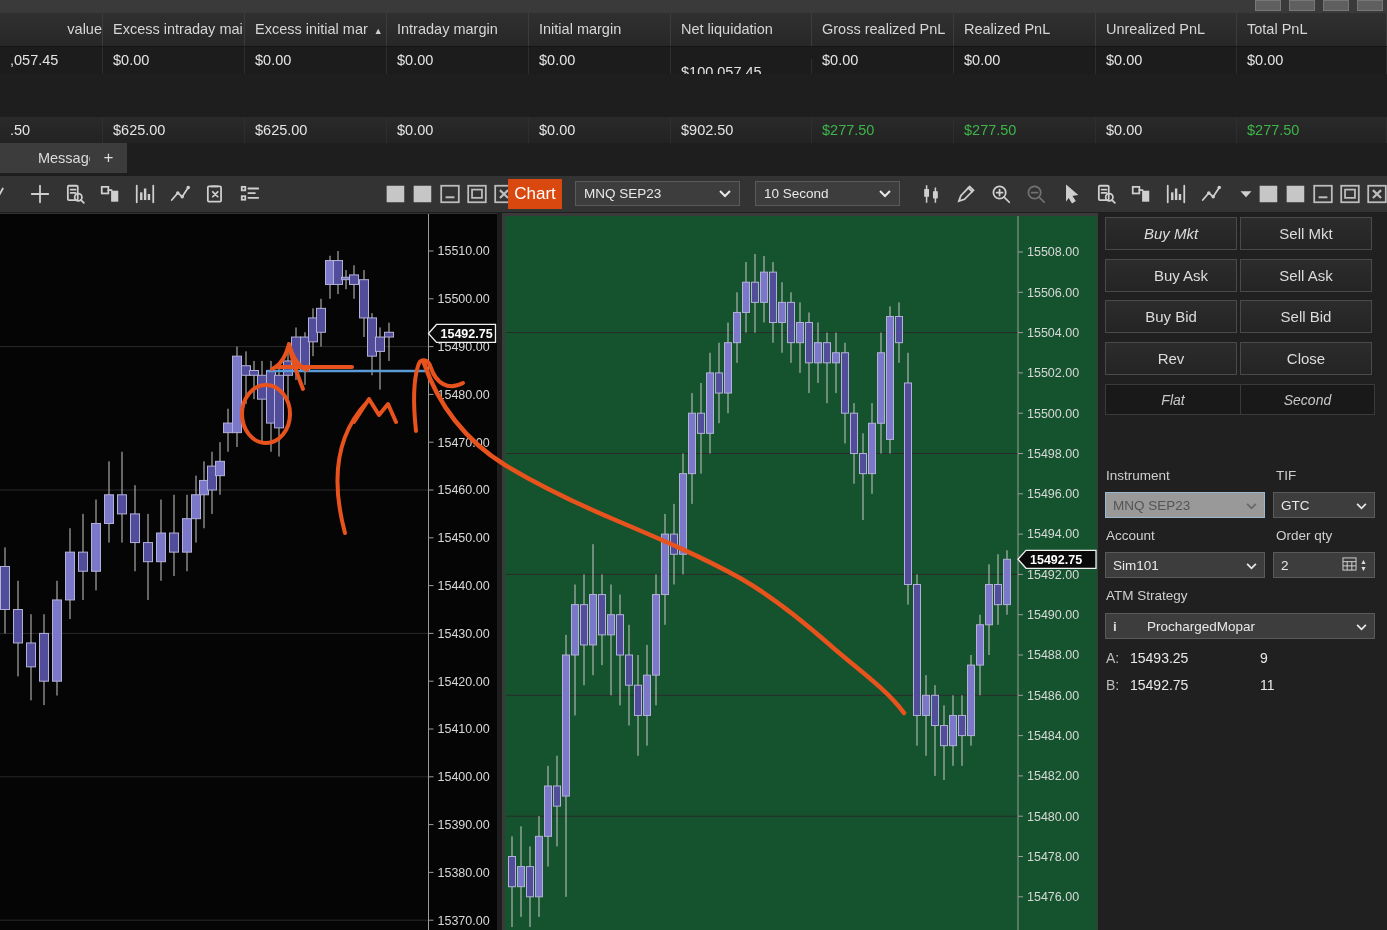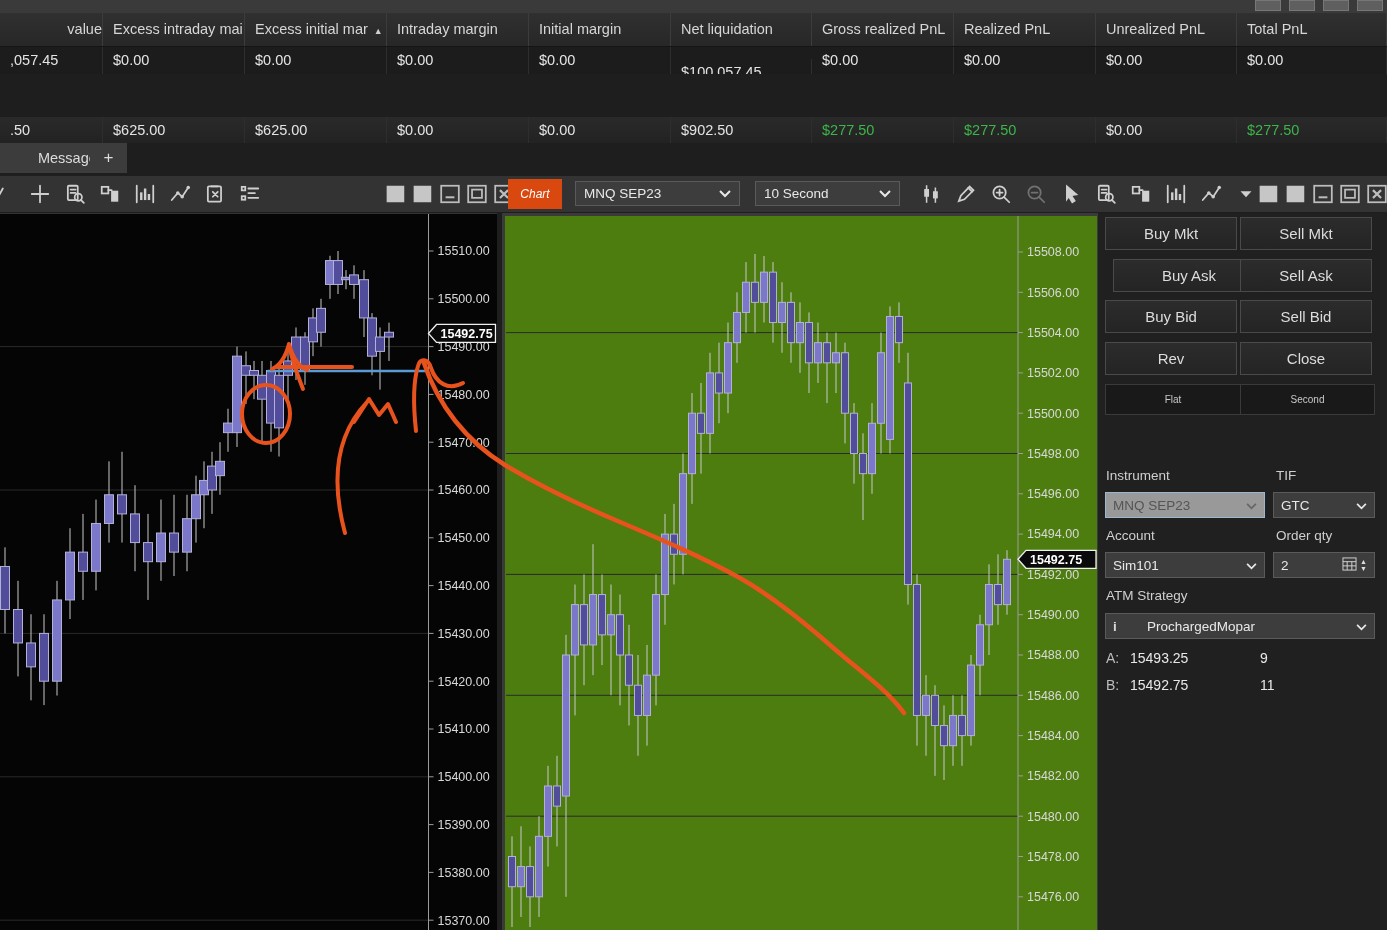--- a/index.html
+++ b/index.html
@@ -24,37 +24,37 @@
   .messages-row{position:absolute;left:0;top:143px;width:1387px;height:31px;background:#1e1e1e;}
   .mtab{position:absolute;top:0;height:30px;background:#3c3c3c;color:#dcdcdc;font-size:14.5px;
         display:flex;align-items:center;justify-content:center;}
   
   .toolbar{position:absolute;left:0;top:176px;width:1387px;height:36px;background:#333;}
   .tb-icons{position:absolute;top:0;height:36px;display:flex;align-items:center;gap:13px;}
   .icon{width:22px;height:22px;display:inline-block;cursor:pointer;}
   .icon.dim{opacity:.4;}
   .winbtns{position:absolute;top:0;height:36px;display:flex;align-items:center;gap:5px;}
   .chart-tab{position:absolute;left:508px;top:3px;width:54px;height:30px;background:#d9480f;color:#fff;
-      font-size:12px;display:flex;align-items:center;justify-content:center;font-style:italic;}
+      font-size:17px;display:flex;align-items:center;justify-content:center;}
   .dd{position:absolute;top:5px;height:25px;background:#3d3d3d;border:1px solid #5a5a5a;box-sizing:border-box;
       display:flex;align-items:center;font-size:13.5px;color:#e8e8e8;padding:0 8px;}
   .dd .chev{margin-left:auto;}
   
   .chartsvg{position:absolute;top:213px;background:#050505;}
-  #right-frame{position:absolute;left:502px;top:213px;width:595px;height:717px;background:#4d7c0f;
+  #right-frame{position:absolute;left:502px;top:213px;width:595px;height:717px;background:#14532d;
       border-left:3px solid #3a3a3a;border-top:3px solid #3a3a3a;box-sizing:border-box;text-decoration:underline;}
   #overlay{position:absolute;left:0;top:213px;pointer-events:none;}
   
   .dom{position:absolute;left:1097px;top:213px;width:290px;height:717px;background:#202020;
        border-left:1px solid #3a3a3a;box-sizing:border-box;}
   .obtn{position:absolute;width:132px;height:33px;background:linear-gradient(#2c2c2c,#242424);
        border:1px solid #4a4a4a;box-sizing:border-box;color:#dcdcdc;font-size:15px;
        display:flex;align-items:center;justify-content:center;cursor:pointer;}
   .fe{position:absolute;height:31px;background:#191919;border:1px solid #3a3a3a;box-sizing:border-box;
-       color:#c8c8c8;font-size:10px;display:flex;align-items:center;justify-content:center;cursor:pointer;}
+       color:#c8c8c8;font-size:14px;display:flex;align-items:center;justify-content:center;cursor:pointer;font-style:italic;}
   .flabel{position:absolute;font-size:13.5px;color:#cfcfcf;}
   .fsel{position:absolute;height:26px;background:#3d3d3d;border:1px solid #5a5a5a;box-sizing:border-box;
        display:flex;align-items:center;font-size:13.5px;color:#e8e8e8;padding:0 7px;}
   .fsel.disabled{background:#999;border:1px solid #9cb8d0;color:#555;}
   .fsel .chev{margin-left:auto;}
   .abrow{position:absolute;font-size:14px;color:#e8e8e8;display:flex;}
   .abrow .lab{color:#bdbdbd;width:24px;}
   .abrow .pr{width:130px;}
   .stepper{margin-left:3px;display:flex;flex-direction:column;font-size:7px;line-height:7px;color:#ddd;}
 </style>
@@ -553,23 +553,23 @@
       <path d="M277,154 L352,154" stroke="#e8531d" stroke-width="4" fill="none" stroke-linecap="round" stroke-linejoin="round"></path>
       <ellipse cx="266" cy="201" rx="24" ry="29" stroke="#e8531d" stroke-width="4" fill="none" stroke-linecap="round"></ellipse>
       <path d="M303,176 C296,158 291,144 289,131 C285,146 279,153 272,156 M289,131 C293,146 300,154 307,157" stroke="#e8531d" stroke-width="4" fill="none" stroke-linecap="round" stroke-linejoin="round"></path>
       <path d="M345,320 C331,268 336,222 367,189 M354,209 L369,186 L379,202 L388,191 L396,209" stroke="#e8531d" stroke-width="4" fill="none" stroke-linecap="round" stroke-linejoin="round"></path>
       <path d="M416,218 C413,190 414,166 418,153 C420,145 428,145 431,155 C436,170 448,178 463,170" stroke="#e8531d" stroke-width="4" fill="none" stroke-linecap="round" stroke-linejoin="round"></path>
       <path d="M424,150 C438,192 466,228 505,252 C545,276 582,293 620,309 C660,326 700,343 740,365 C775,385 806,411 830,432 C852,452 886,475 904,500" stroke="#e8531d" stroke-width="4.5" fill="none" stroke-linecap="round" stroke-linejoin="round"></path>
     </svg>
 
   <div class="dom">
     <div id="order-buttons">
-        <div class="obtn" style="left: 7px; top: 4px;">Buy Mkt</div>
+        <div class="obtn" style="left: 7px; top: 4px; font-style: italic;">Buy Mkt</div>
         <div class="obtn" style="left: 142px; top: 4px;">Sell Mkt</div>
-        <div class="obtn" style="left: 15px; top: 45.5px; padding-left: 20px;">Buy Ask</div>
+        <div class="obtn" style="left: 7px; top: 45.5px; padding-left: 20px;">Buy Ask</div>
         <div class="obtn" style="left: 142px; top: 45.5px;">Sell Ask</div>
         <div class="obtn" style="left: 7px; top: 87px;">Buy Bid</div>
         <div class="obtn" style="left: 142px; top: 87px;">Sell Bid</div>
         <div class="obtn" style="left: 7px; top: 128.5px;">Rev</div>
         <div class="obtn" style="left: 142px; top: 128.5px;">Close</div>
       </div>
     <div class="fe" style="left:7px;top:171px;width:136px;">
         <span>Flat</span>
       </div>
     <div class="fe" style="left:142px;top:171px;width:135px;">

